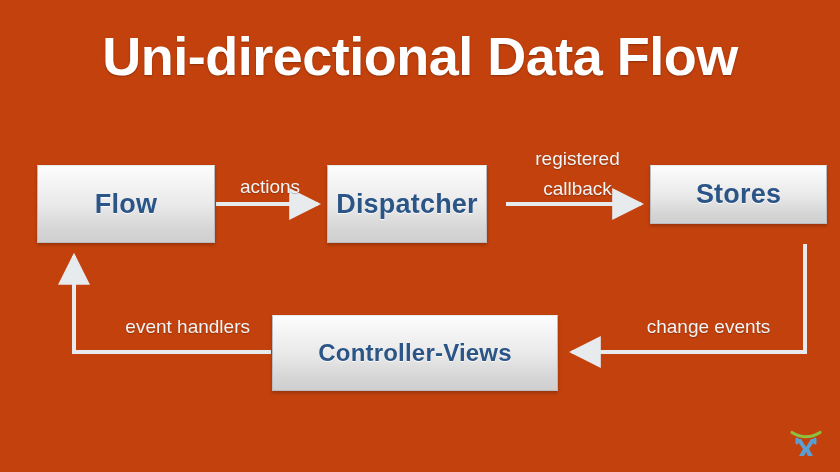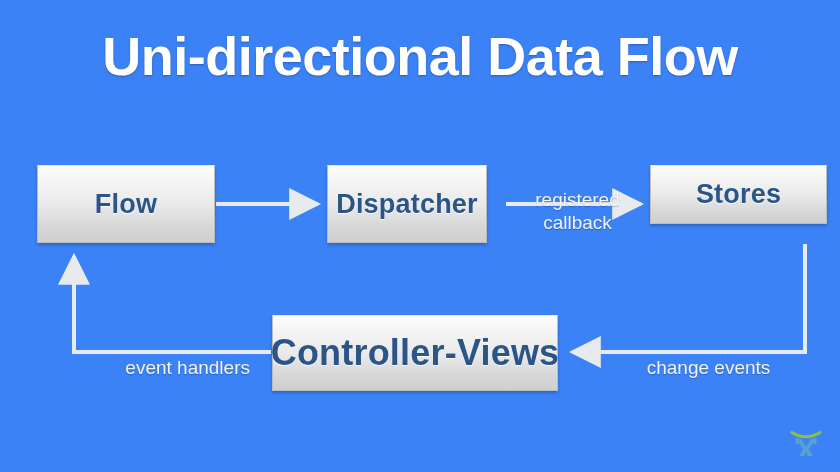--- a/index.html
+++ b/index.html
@@ -4,21 +4,21 @@
 <style>
   html, body {
     margin: 0;
     padding: 0;
     background: #20476f;
   }
   #slide {
     position: relative;
     width: 840px;
     height: 472px;
-    background: #3b82f6;
+    background: #c2410c;
     overflow: hidden;
     font-family: "Liberation Sans", "DejaVu Sans", sans-serif;
   }
   
   #title {
     position: absolute;
     left: 0;
     top: 26px;
     width: 840px;
     text-align: center;
@@ -49,33 +49,32 @@
     color: #2b5587;
     font-size: 27px;
     font-weight: bold;
     letter-spacing: 0.2px;
     text-shadow: 0 1px 0 rgba(255,255,255,0.85);
     white-space: nowrap;
   }
   #node-views        { left: 37px;  top: 165px; width: 178px; height: 78px; }
   #node-dispatcher   { left: 327px; top: 165px; width: 160px; height: 78px; }
   #node-stores       { left: 650px; top: 165px; width: 177px; height: 59px; }
-  #node-controller   { left: 272px; top: 315px; width: 286px; height: 76px; font-size: 36px; }
+  #node-controller   { left: 272px; top: 315px; width: 286px; height: 76px; font-size: 24px; }
 
   
   .edge-label {
     position: absolute;
     color: #f2f4f6;
     font-size: 19px;
     font-weight: normal;
-    line-height: 23px;
+    line-height: 30px;
     text-align: center;
     white-space: pre-line;
     text-shadow: 0 1px 1px rgba(0,0,0,0.25);
-    margin-top: 44px;
   }
   #label-actions     { left: 215px; top: 172px; width: 110px; }
   #label-registered  { left: 505px; top: 144px; width: 145px; }
   #label-eventh      { left: 80px;  top: 312px; width: 170px; text-align: right; }
   #label-change      { left: 621px; top: 312px; width: 175px; text-align: center; }
 
   
   #edges {
     position: absolute;
     left: 0; top: 0;
@@ -129,20 +128,21 @@
   </svg>
 
   <div class="node" id="node-views">Flow</div>
 
   <div class="node" id="node-dispatcher">Dispatcher</div>
 
   <div class="node" id="node-stores">Stores</div>
 
   <div class="node" id="node-controller">Controller-Views</div>
 
+  <div class="edge-label" id="label-actions">actions</div>
 
   <div class="edge-label" id="label-registered">registered
 callback</div>
 
   <div class="edge-label" id="label-change">change events</div>
 
   <div class="edge-label" id="label-eventh">event handlers</div>
 
   <svg id="logo" viewBox="0 0 44 44" xmlns="http://www.w3.org/2000/svg">
     <path d="M 8 13 Q 22 22 36 13 Q 22 19 8 13 Z" fill="#8fbf3f"></path>

